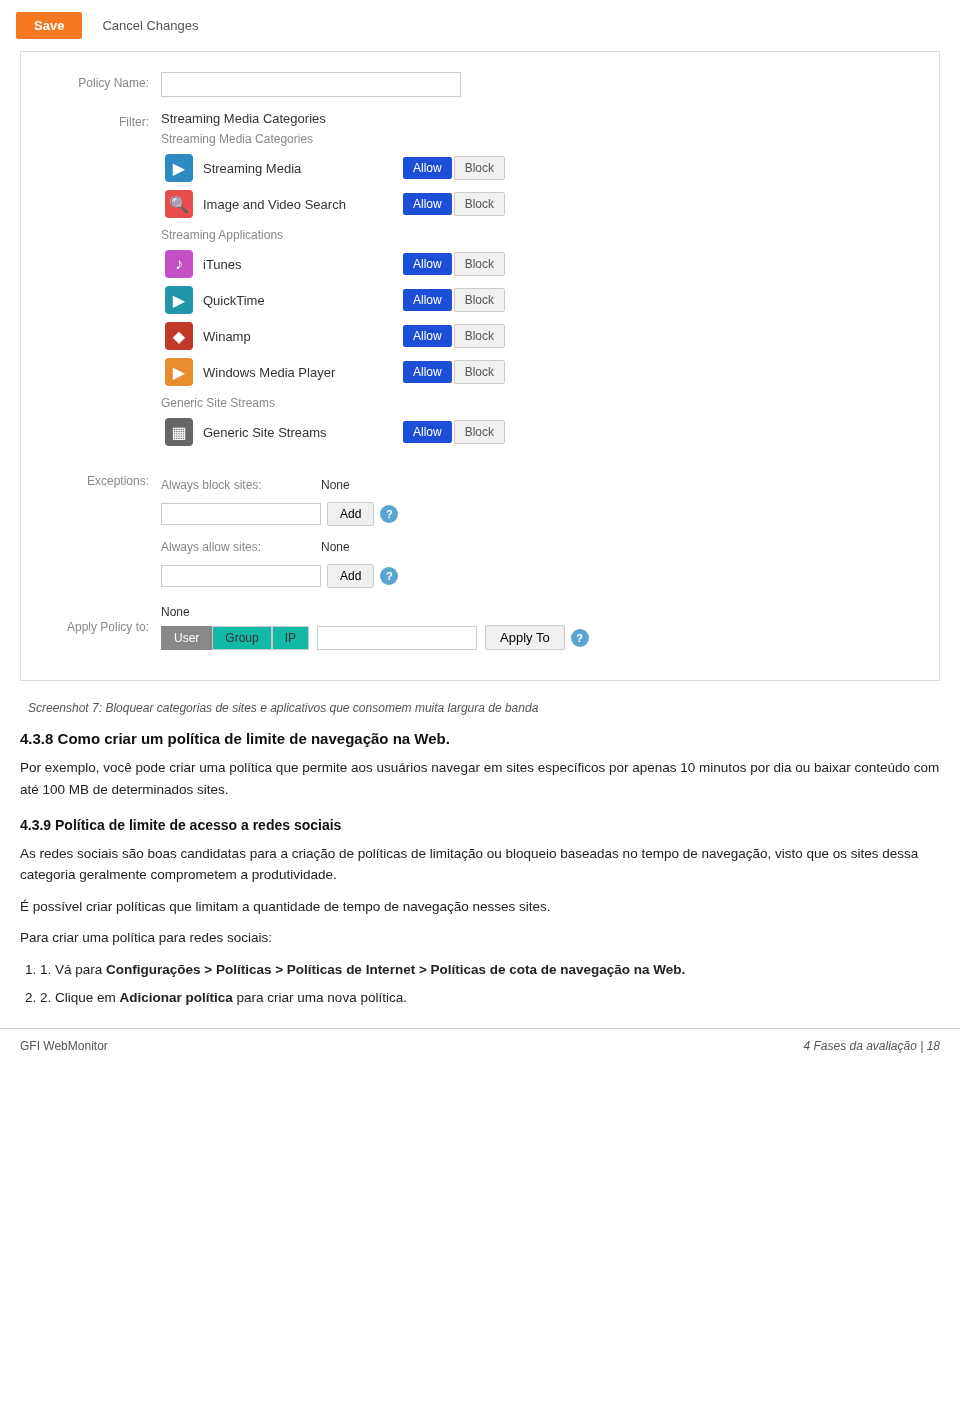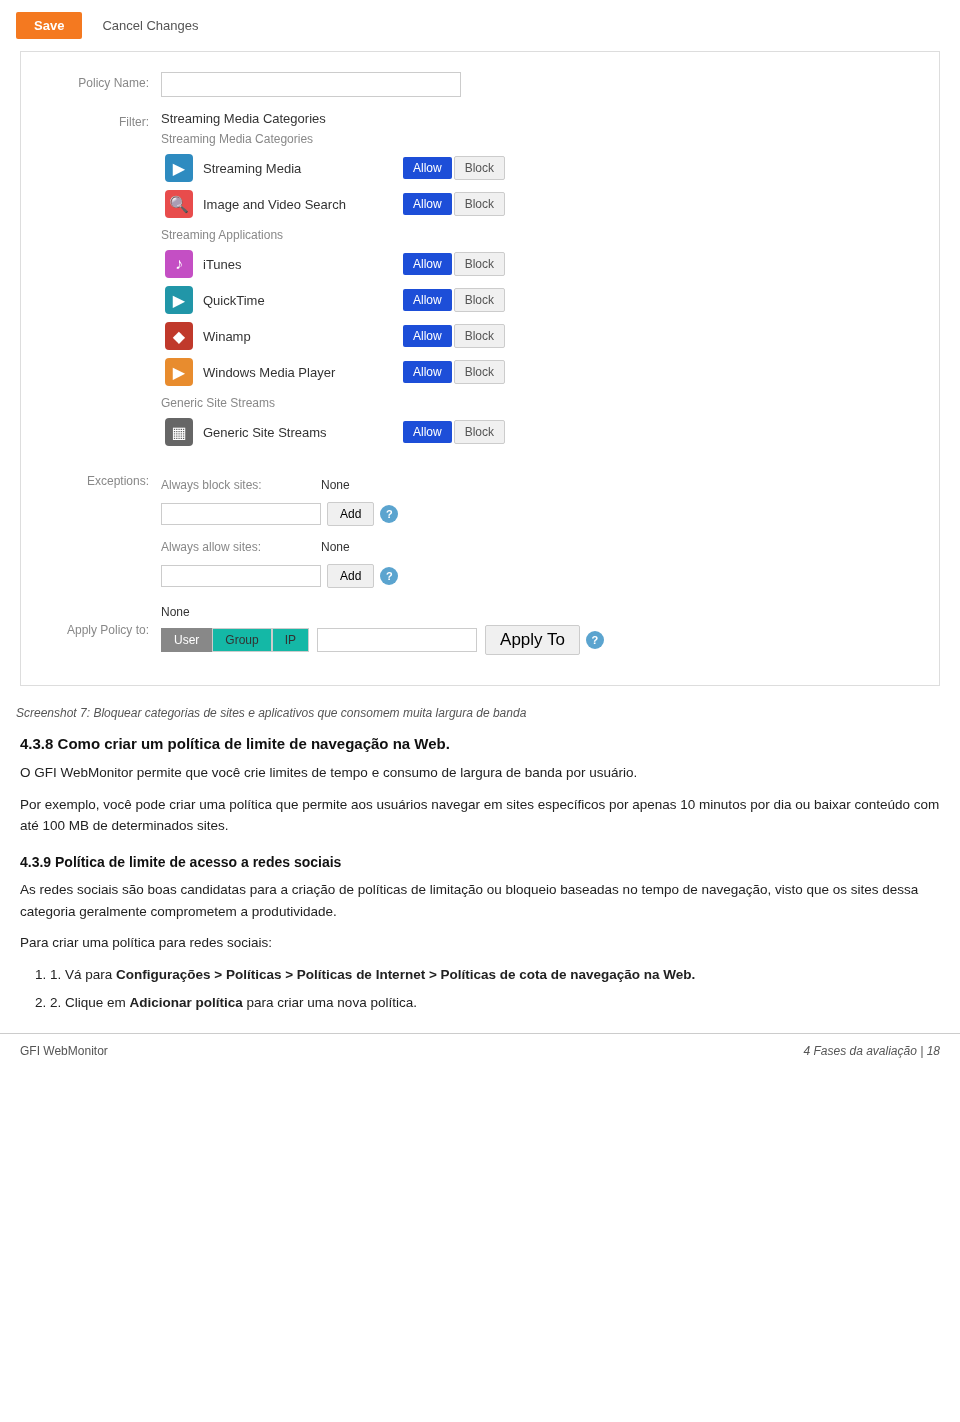--- a/index.html
+++ b/index.html
@@ -219,32 +219,32 @@
       border: 1px solid #ccc;
       padding: 4px 8px;
       width: 160px;
       font-size: 12px;
       margin: 0 8px;
     }
     .btn-apply-to {
       background: #f0f0f0;
       border: 1px solid #ccc;
       padding: 4px 14px;
-      font-size: 17px;
+      font-size: 13px;
       cursor: pointer;
       border-radius: 2px;
       margin-right: 6px;
       text-align: right;
     }
 
     
     .screenshot-caption {
       font-size: 12px;
       color: #555;
-      margin: 16px 20px 6px 16px;
+      margin: 16px 20px 6px 28px;
       font-style: italic;
     }
 
     
     .body-text {
       margin: 10px 20px;
       font-size: 13.5px;
       line-height: 1.6;
       color: #222;
     }
@@ -257,21 +257,21 @@
     .body-text h3 {
       font-size: 14px;
       font-weight: bold;
       margin: 14px 0 6px 0;
       color: #111;
     }
     .body-text p {
       margin-bottom: 10px;
     }
     .body-text ol {
-      margin-left: 30px;
+      margin-left: 20px;
       margin-bottom: 10px;
     }
     .body-text ol li {
       margin-bottom: 6px;
     }
     .body-text strong {
       font-weight: bold;
     }
 
     
@@ -441,29 +441,29 @@
 
 <div class="screenshot-caption">Screenshot 7: Bloquear categorias de sites e aplicativos que consomem muita largura de banda</div>
 
 <div class="body-text">
 
   <h2>
     <span>4.3.8</span>
     <span> </span><span>Como criar um política de limite de navegação na Web.</span>
   </h2>
 
-  <p>O GFI WebMonitor permite que você crie limites de tempo e consumo de largura de banda por usuário.</p>
   <p>Por exemplo, você pode criar uma política que permite aos usuários navegar em sites específicos por apenas 10 minutos por dia ou baixar conteúdo com até 100 MB de determinados sites.</p>
 
   <h3>
     <span>4.3.9</span>
     <span> </span><span>Política de limite de acesso a redes sociais</span>
   </h3>
 
   <p>As redes sociais são boas candidatas para a criação de políticas de limitação ou bloqueio baseadas no tempo de navegação, visto que os sites dessa categoria geralmente comprometem a produtividade.</p>
+  <p>É possível criar políticas que limitam a quantidade de tempo de navegação nesses sites.</p>
   <p>Para criar uma política para redes sociais:</p>
 
   <ol>
     <li>
       <span>1. Vá para </span><strong>Configurações &gt; Políticas &gt; Políticas de Internet &gt; Políticas de cota de navegação na Web.</strong>
     </li>
     <li>
       <span>2. Clique em </span><strong>Adicionar política</strong><span> para criar uma nova política.</span>
     </li>
   </ol>

